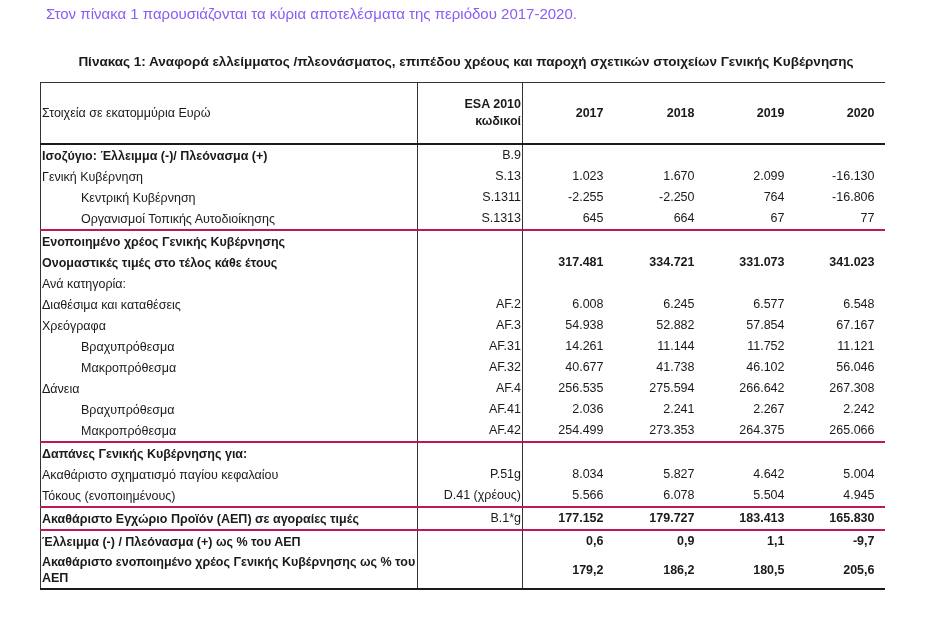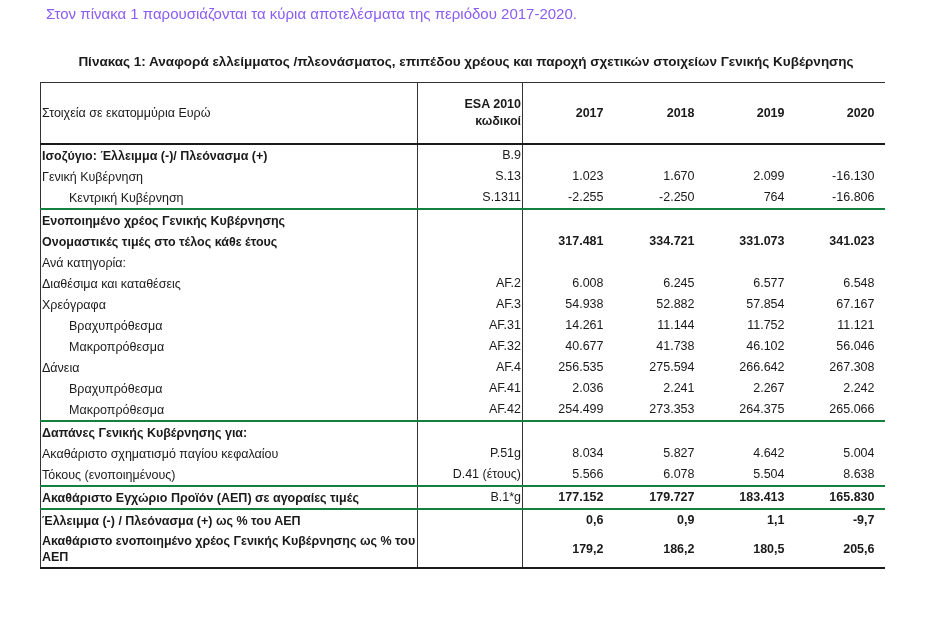--- a/index.html
+++ b/index.html
@@ -59,24 +59,24 @@
   th.val { font-weight: 700; }
 
   tbody td {
     height: 17px;
     padding-top: 2px;
     padding-bottom: 2px;
     line-height: 17px;
     vertical-align: middle;
   }
   tbody td.lbl { line-height: 16px; }
-  tr.sep td { border-top: 2px solid #15803d; margin-top: 12px; }
+  tr.sep td { border-top: 2px solid #be185d; margin-top: 12px; }
   td.b, .b { font-weight: 700; }
   td.i { }
-  td.ind { padding-left: 28px; margin-left: 27px; }
+  td.ind { padding-left: 40px; margin-left: 27px; }
 </style>
 </head>
 <body>
 
 <div class="page">
 
   <p class="intro">Στον πίνακα 1 παρουσιάζονται τα κύρια αποτελέσματα της περιόδου 2017-2020.</p>
 
   <p class="caption">Πίνακας 1: Αναφορά ελλείμματος /πλεονάσματος, επιπέδου χρέους και παροχή σχετικών στοιχείων Γενικής Κυβέρνησης</p>
 
@@ -120,20 +120,28 @@
           <td class="val">-16.130</td>
         </tr>
         <tr>
           <td class="lbl ind">Κεντρική Κυβέρνηση</td>
           <td class="code">S.1311</td>
           <td class="val">-2.255</td>
           <td class="val">-2.250</td>
           <td class="val">764</td>
           <td class="val">-16.806</td>
         </tr>
+        <tr>
+          <td class="lbl ind">Οργανισμοί Τοπικής Αυτοδιοίκησης</td>
+          <td class="code">S.1313</td>
+          <td class="val">645</td>
+          <td class="val">664</td>
+          <td class="val">67</td>
+          <td class="val">77</td>
+        </tr>
         <tr class="sep">
           <td class="lbl b">Ενοποιημένο χρέος Γενικής Κυβέρνησης</td>
           <td class="code"></td>
           <td class="val"></td>
           <td class="val"></td>
           <td class="val"></td>
           <td class="val"></td>
         </tr>
         <tr>
           <td class="lbl b">Ονομαστικές τιμές στο τέλος κάθε έτους</td>
@@ -218,25 +226,25 @@
         <tr>
           <td class="lbl">Ακαθάριστο σχηματισμό παγίου κεφαλαίου</td>
           <td class="code">P.51g</td>
           <td class="val">8.034</td>
           <td class="val">5.827</td>
           <td class="val">4.642</td>
           <td class="val">5.004</td>
         </tr>
         <tr>
           <td class="lbl">Τόκους (ενοποιημένους)</td>
-          <td class="code">D.41 (έτους)</td>
+          <td class="code">D.41 (χρέους)</td>
           <td class="val">5.566</td>
           <td class="val">6.078</td>
           <td class="val">5.504</td>
-          <td class="val">8.638</td>
+          <td class="val">4.945</td>
         </tr>
         <tr class="sep">
           <td class="lbl b">Ακαθάριστο Εγχώριο Προϊόν (ΑΕΠ) σε αγοραίες τιμές</td>
           <td class="code">B.1*g</td>
           <td class="val b">177.152</td>
           <td class="val b">179.727</td>
           <td class="val b">183.413</td>
           <td class="val b">165.830</td>
         </tr>
         <tr class="sep">

